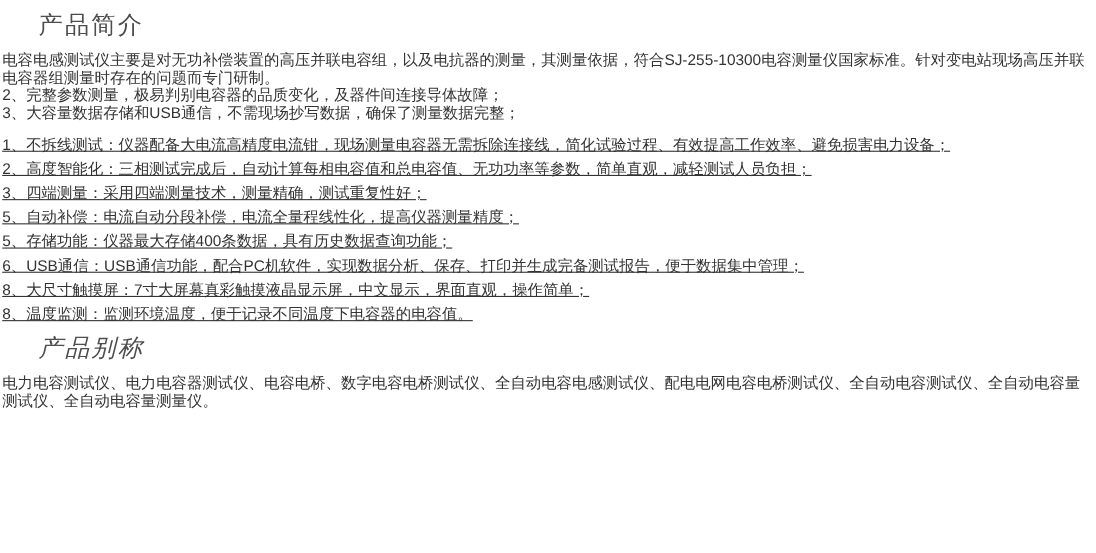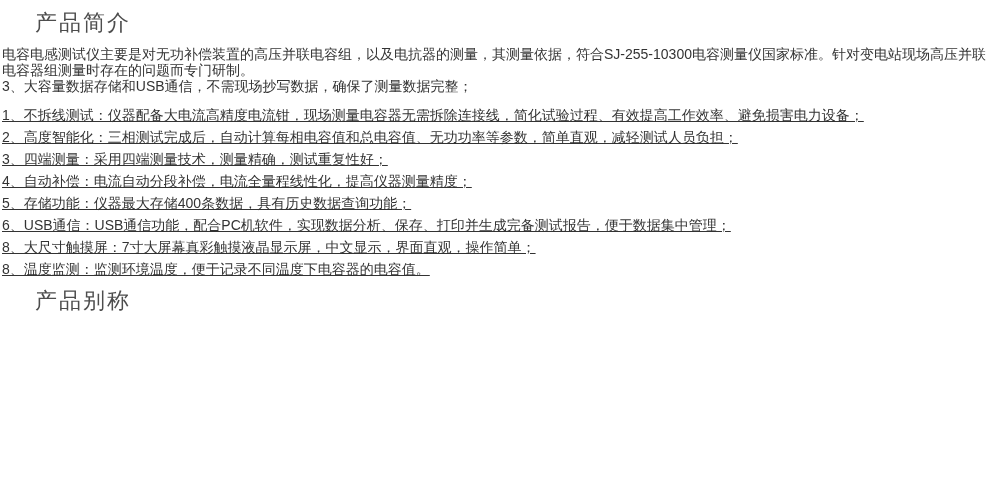--- a/index.html
+++ b/index.html
@@ -27,41 +27,43 @@
     letter-spacing: 2px;
   }
   .txt {
     margin: 0;
     line-height: 16px;
     word-break: break-all;
   }
   .s-features { margin-top: 10px; }
   .s-features .txt { line-height: 22px; text-decoration: underline; }
   .s-alias { margin-top: 6px; }
-  .s-alias .heading { margin-bottom: 8px; }
+  .s-alias .heading { margin-bottom: 8px; font-style: italic; }
 </style>
 </head>
 <body>
 
 <div class="page">
 
   <section class="s-intro">
     <h2 class="heading">产品简介</h2>
     <p class="txt">电容电感测试仪主要是对无功补偿装置的高压并联电容组，以及电抗器的测量，其测量依据，符合SJ-255-10300电容测量仪国家标准。针对变电站现场高压并联电容器组测量时存在的问题而专门研制。</p>
+    <p class="txt">2、完整参数测量，极易判别电容器的品质变化，及器件间连接导体故障；</p>
     <p class="txt">3、大容量数据存储和USB通信，不需现场抄写数据，确保了测量数据完整；</p>
   </section>
 
   <section class="s-features">
     <p class="txt">1、不拆线测试：仪器配备大电流高精度电流钳，现场测量电容器无需拆除连接线，简化试验过程、有效提高工作效率、避免损害电力设备；</p>
     <p class="txt">2、高度智能化：三相测试完成后，自动计算每相电容值和总电容值、无功功率等参数，简单直观，减轻测试人员负担；</p>
     <p class="txt">3、四端测量：采用四端测量技术，测量精确，测试重复性好；</p>
-    <p class="txt">4、自动补偿：电流自动分段补偿，电流全量程线性化，提高仪器测量精度；</p>
+    <p class="txt">5、自动补偿：电流自动分段补偿，电流全量程线性化，提高仪器测量精度；</p>
     <p class="txt">5、存储功能：仪器最大存储400条数据，具有历史数据查询功能；</p>
     <p class="txt">6、USB通信：USB通信功能，配合PC机软件，实现数据分析、保存、打印并生成完备测试报告，便于数据集中管理；</p>
     <p class="txt">8、大尺寸触摸屏：7寸大屏幕真彩触摸液晶显示屏，中文显示，界面直观，操作简单；</p>
     <p class="txt">8、温度监测：监测环境温度，便于记录不同温度下电容器的电容值。</p>
   </section>
 
   <section class="s-alias">
     <h2 class="heading">产品别称</h2>
+    <p class="txt">电力电容测试仪、电力电容器测试仪、电容电桥、数字电容电桥测试仪、全自动电容电感测试仪、配电电网电容电桥测试仪、全自动电容测试仪、全自动电容量测试仪、全自动电容量测量仪。</p>
   </section>
 
 </div>
 
 </body></html>

